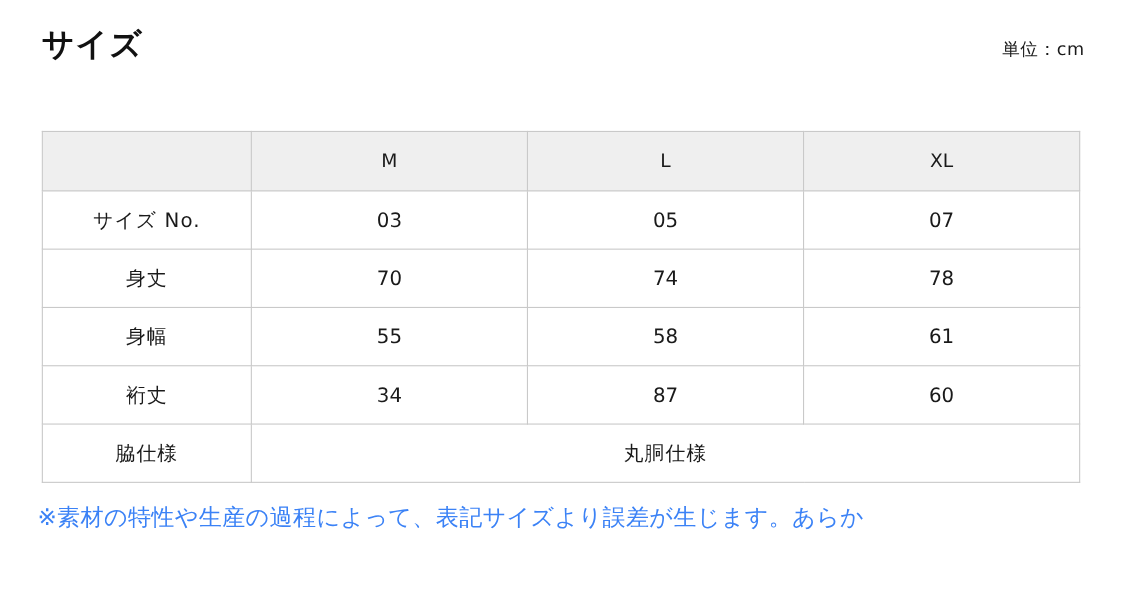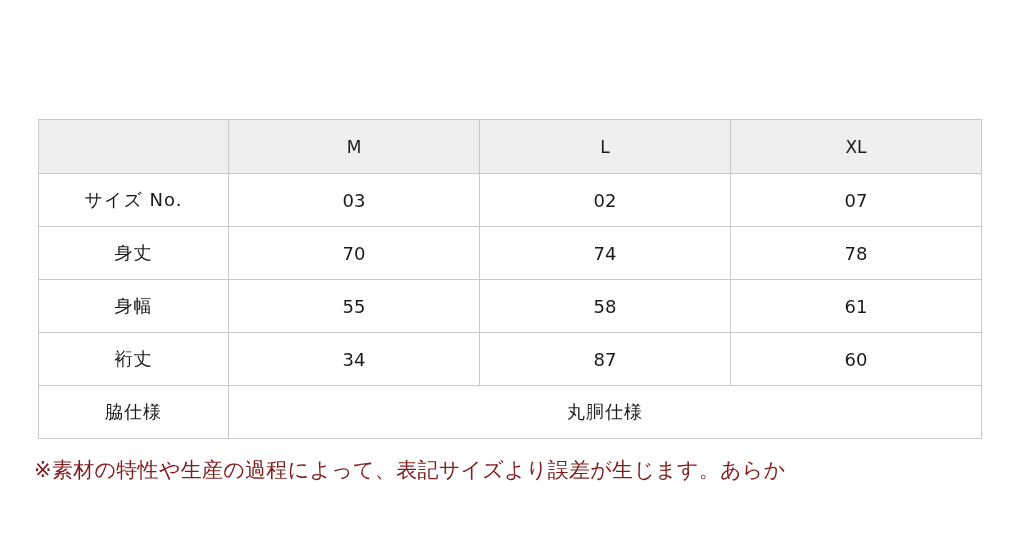--- a/index.html
+++ b/index.html
@@ -89,54 +89,58 @@
     margin-left: 10px;
   }
 
   .footnote {
     position: absolute;
     left: 34px;
     top: 452px;
     width: 960px;
     font-size: 21px;
     line-height: 37px;
-    color: #7f1d1d;
+    color: #3b82f6;
     letter-spacing: 0.3px;
   }
   .footnote .l2 {
     display: block;
     padding-left: 22px;
   }
 </style>
 </head>
 <body>
 
 <div class="page">
 
+  <div class="header-row">
+    <div class="page-title">サイズ</div>
+    <div class="unit-note">単位：cm</div>
+  </div>
 
   <table class="size-table">
     <colgroup>
       <col class="col-label">
       <col class="col-val">
       <col class="col-val">
       <col class="col-val">
     </colgroup>
     <thead>
       <tr>
         <th></th>
         <th>M</th>
         <th>L</th>
         <th>XL</th>
       </tr>
     </thead>
     <tbody>
       <tr>
         <td class="label-cell">サイズ No.</td>
         <td class="value-cell">03</td>
-        <td class="value-cell">02</td>
+        <td class="value-cell">05</td>
         <td class="value-cell">07</td>
       </tr>
       <tr>
         <td class="label-cell">身丈</td>
         <td class="value-cell">70</td>
         <td class="value-cell">74</td>
         <td class="value-cell">78</td>
       </tr>
       <tr>
         <td class="label-cell">身幅</td>

